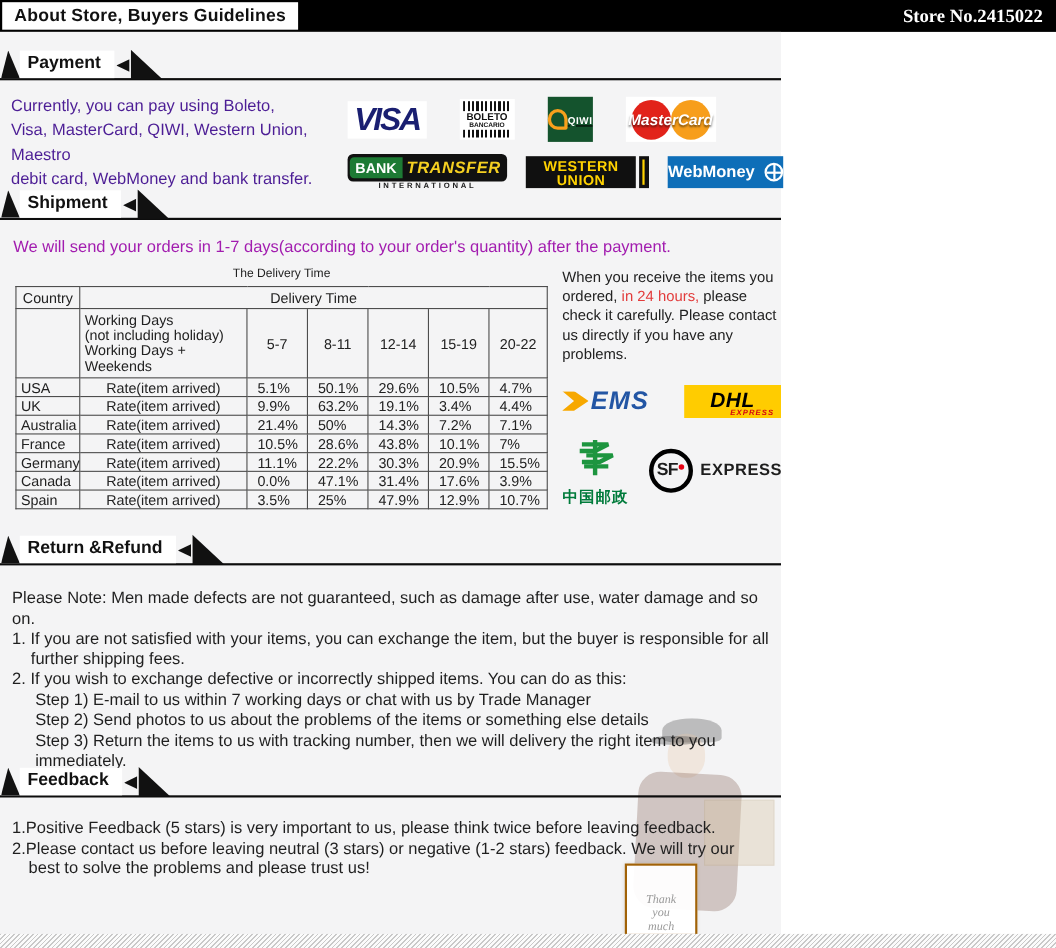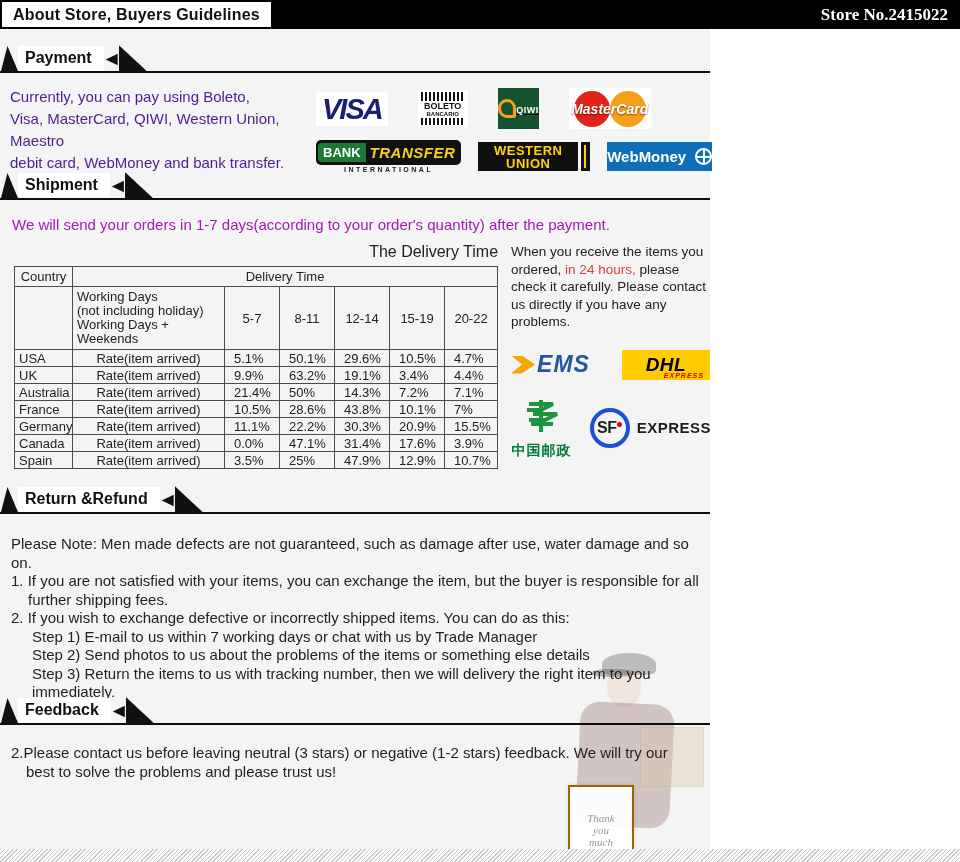--- a/index.html
+++ b/index.html
@@ -64,21 +64,21 @@
         justify-content:center; font-size:15px; font-weight:bold; }
   .wm-globe { width:17px; height:17px; border-radius:50%; border:2px solid #fff;
               background:
                 linear-gradient(#fff,#fff) 50% 0/2px 100% no-repeat,
                 linear-gradient(#fff,#fff) 0 50%/100% 2px no-repeat; }
 
   
   .ship-intro { margin:16px 0 0 12px; font-size:15px; color:#a21caf; }
   .delivery-wrap { display:flex; margin:10px 0 0 14px; }
   .table-col { width:487px; }
-  .table-title { text-align:right; font-size:16px; color:#222; margin-bottom:5px; }
+  .table-title { text-align:center; font-size:11px; color:#222; margin-bottom:5px; }
   table.delivery { border-collapse:collapse; background:transparent; table-layout:fixed; width:483px; }
   table.delivery td, table.delivery th { border:1px solid #4d4d4d; font-size:13px; color:#222; font-weight:normal; }
   .h-country, .h-delivery { height:20px; text-align:center; }
   .wd-cell { padding:3px 4px; font-size:12.5px; line-height:14px; }
   .dr-cell { text-align:center; }
   td.c-country { padding-left:4px; height:17px; }
   td.c-rate { text-align:center; }
   td.c-val { padding-left:9px; }
   .notice-col { width:200px; margin-left:13px; }
   .notice { font-size:13.5px; line-height:17.5px; color:#222; }
@@ -90,21 +90,21 @@
               clip-path:polygon(0 0, 45% 0, 100% 50%, 45% 100%, 0 100%, 45% 50%); }
   .ems-t { font-size:23px; font-weight:bold; font-style:italic; color:#2255a4; letter-spacing:1px; margin-left:2px; }
   .dhl { margin-left:32px; width:88px; height:30px; background:#ffcc00; position:relative;
          display:flex; align-items:center; justify-content:center; }
   .dhl-t { color:#000000; font-weight:bold; font-style:italic; font-size:19px; letter-spacing:0.5px; }
   .dhl-sub { position:absolute; right:6px; bottom:1px; color:#d40511; font-size:7px; font-style:italic; font-weight:bold; letter-spacing:1px; }
   .cl-row2 { margin-top:16px; align-items:flex-start; }
   .cpost { width:66px; text-align:center; }
   .cpost-t { color:#007b3b; font-size:14px; font-weight:bold; margin-top:2px; letter-spacing:1px; }
   .sf { display:flex; align-items:center; margin-left:18px; margin-top:12px; }
-  .sf-circle { width:40px; height:40px; border:4px solid #1d4ed8; border-radius:50%;
+  .sf-circle { width:40px; height:40px; border:4px solid #000000; border-radius:50%;
                display:flex; align-items:center; justify-content:center; position:relative; background:transparent; }
   .sf-t { font-size:16px; font-weight:900; color:#1d1d1d; letter-spacing:-0.5px; }
   .sf-dot { display:inline-block; width:5px; height:5px; background:#e60012; border-radius:50%; margin-left:1px; margin-bottom:6px; }
   .sf-ex { font-size:15px; font-weight:bold; color:#1d1d1d; margin-left:7px; letter-spacing:0.5px; }
 
   
   .text-block { margin:21px 10px 0 11px; font-size:15px; line-height:18.5px; color:#1f1f1f; }
   .text-block .tline { min-height:18px; }
   .text-block .item { padding-left:17px; text-indent:-17px; }
   .text-block .step { margin-left:21px; }
@@ -374,20 +374,21 @@
     </div>
 
     <div class="sec sec-feedback">
       <div class="sec-head">
         <span class="tri-left"></span>
         <span class="sec-title">Feedback</span>
         <span class="tri-small"></span>
         <span class="tri-big"></span>
       </div>
       <div class="text-block fb-block">
+          <div class="tline item">1.Positive Feedback (5 stars) is very important to us, please think twice before leaving feedback.</div>
           <div class="tline item">2.Please contact us before leaving neutral (3 stars) or negative (1-2 stars) feedback. We will try our best to solve the problems and please trust us!</div>
         </div>
     </div>
 
   </div>
 
   <div class="hatch"></div>
 </div>
 
 </body></html>

